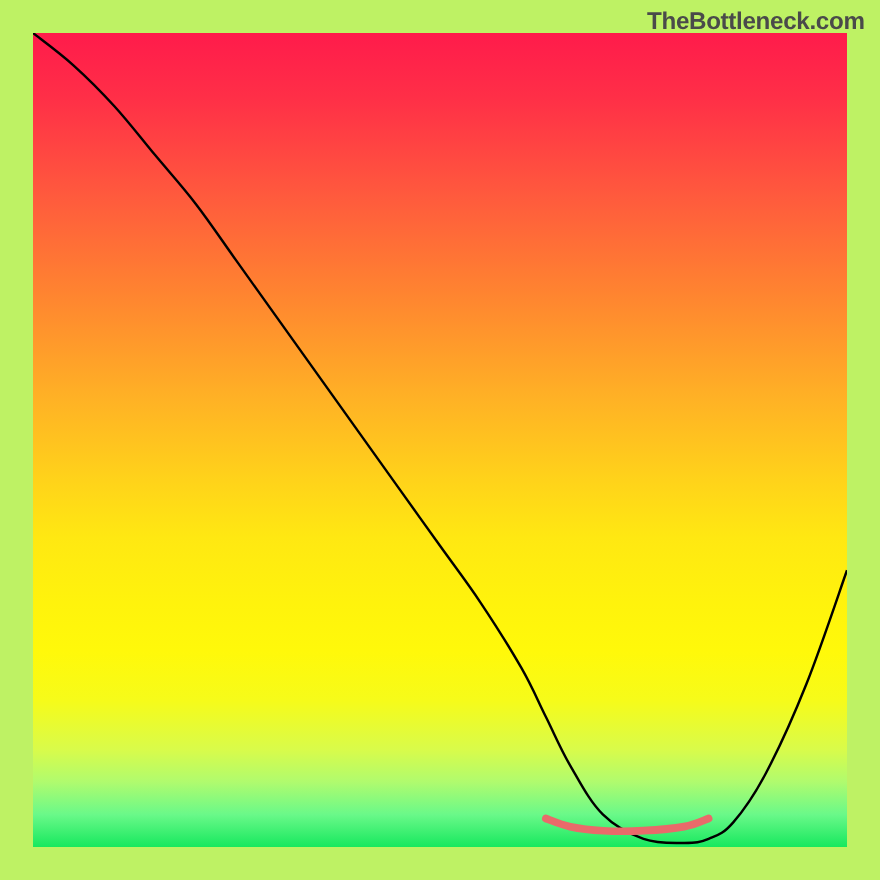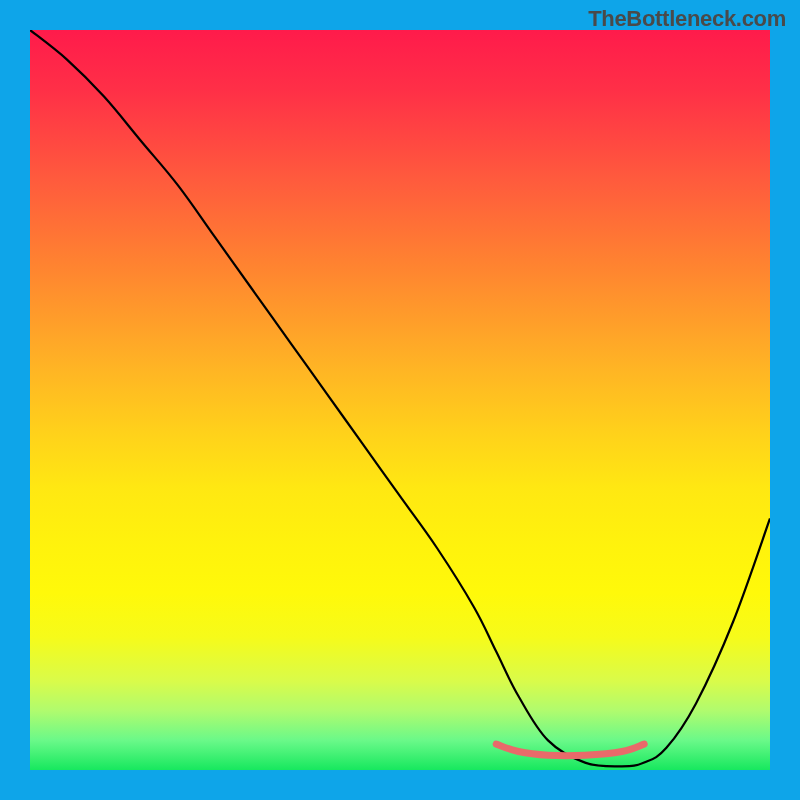--- a/index.html
+++ b/index.html
@@ -1,17 +1,17 @@
 <!DOCTYPE html>
 <html><head>
 <meta charset="utf-8">
 <style>
   * { margin: 0; padding: 0; box-sizing: border-box; }
   html, body { width: 800px; height: 800px; overflow: hidden; background: #000; }
-  .wrapper { position: relative; width: 800px; height: 800px; background: #0ea5e9; }
+  .wrapper { position: relative; width: 800px; height: 800px; background: #bef264; }
   .watermark {
     position: absolute;
     top: 6px;
     right: 14px;
     font-family: Arial, Helvetica, sans-serif;
     font-size: 22px;
     font-weight: 600;
     color: #4a4a4a;
     letter-spacing: -0.3px;
     z-index: 10;

